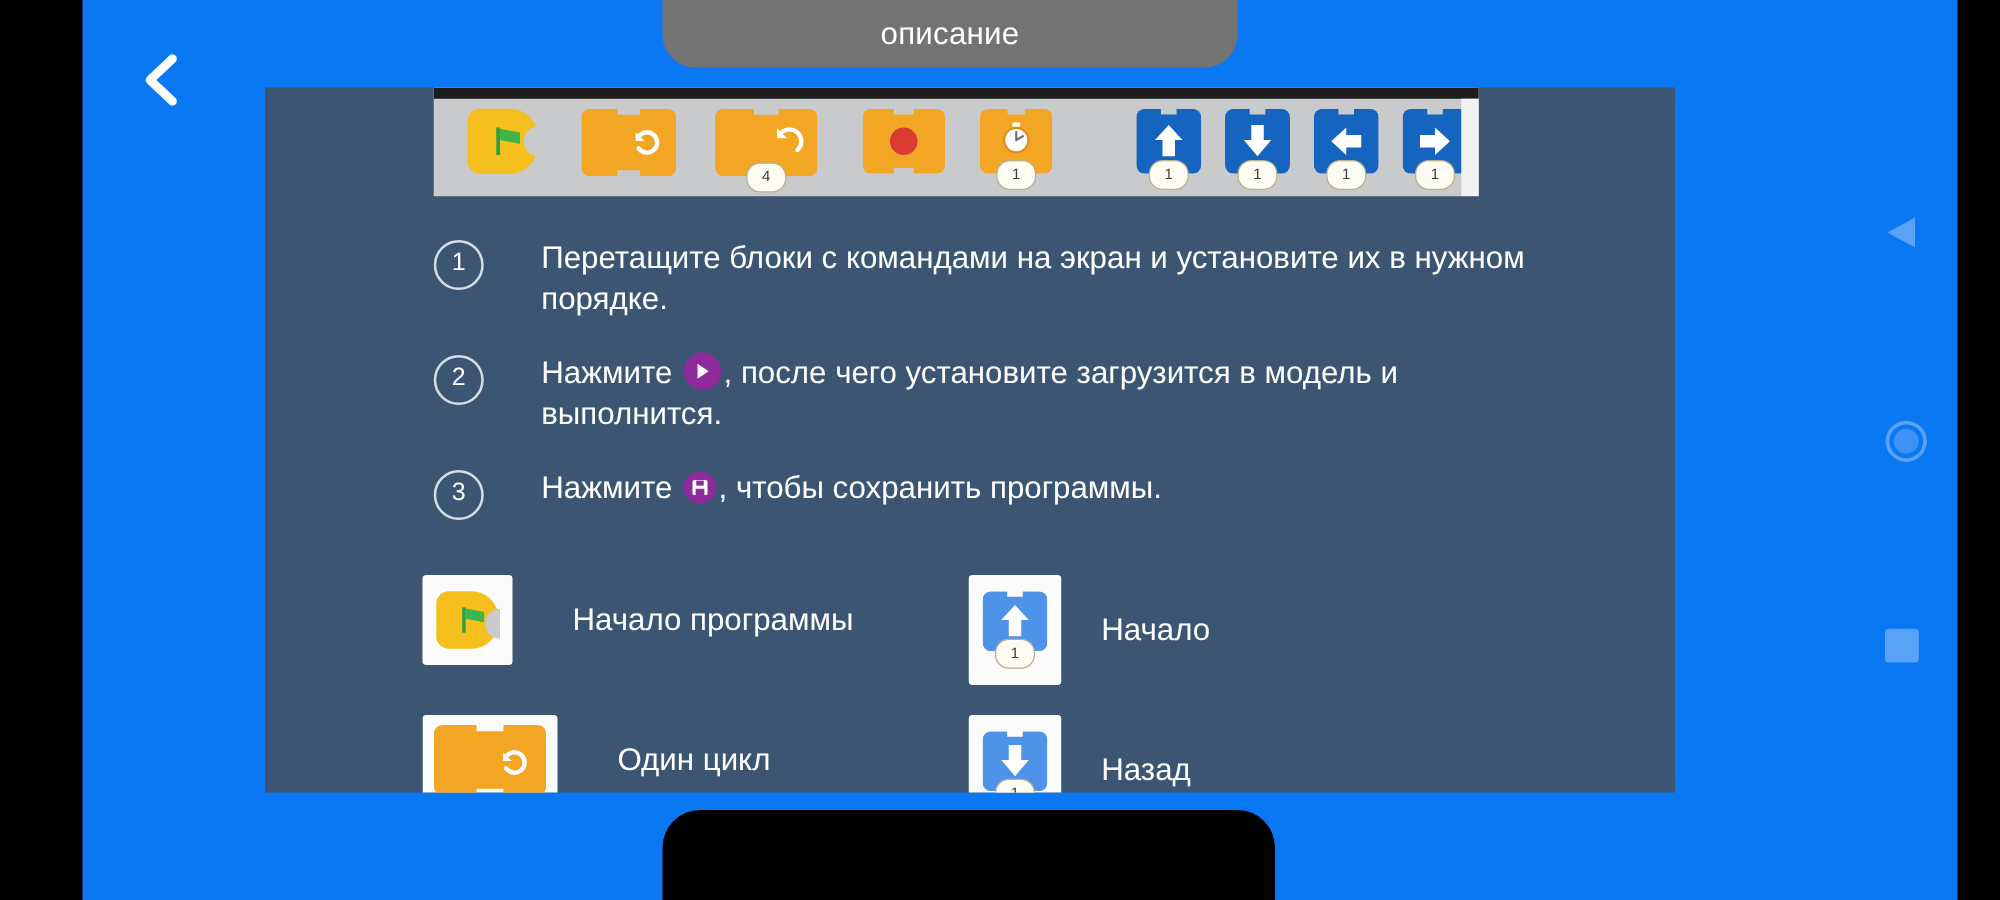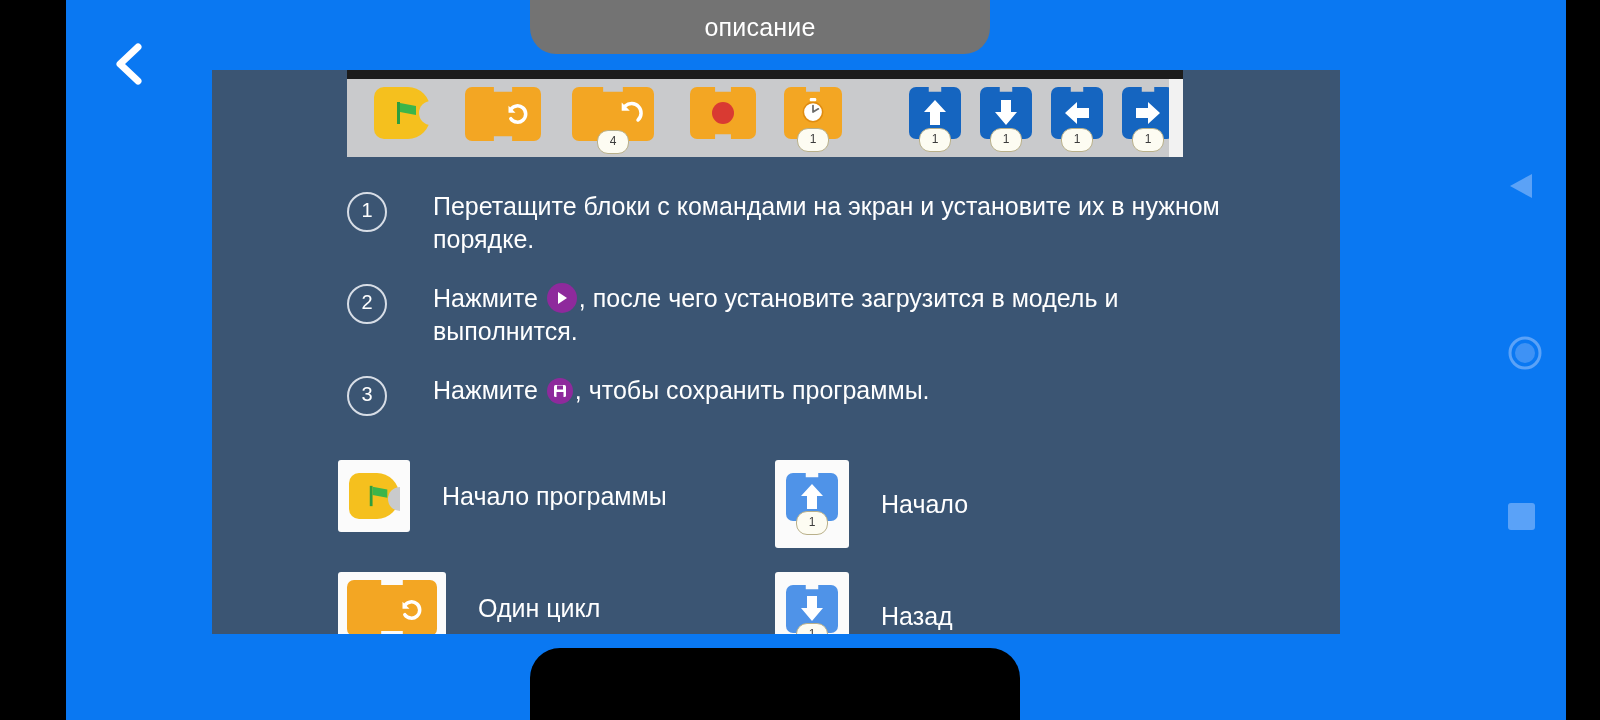--- a/index.html
+++ b/index.html
@@ -70,21 +70,21 @@
   .step-txt{margin-left:86px;color:#ffffff;font-size:25px;line-height:33px;}
   .inline-ic{display:inline-block;vertical-align:-6px;width:30px;height:30px;border-radius:50%;
             background:#8e2a9c;margin:0 2px;position:relative;}
   .inline-ic.small{width:26px;height:26px;vertical-align:-5px;}
   .inline-ic svg{position:absolute;left:50%;top:50%;transform:translate(-50%,-50%);}
 
   
   .legend{position:absolute;left:338px;top:460px;width:980px;}
   .leg-row{position:relative;height:112px;}
   .leg-item{position:absolute;display:flex;align-items:center;}
-  .leg-item.col1{left:0;}
+  .leg-item.col1{left:0;gap:16px;}
   .leg-item.col2{left:437px;}
   .leg-card{background:#fbfbfb;border-radius:3px;display:flex;align-items:center;justify-content:center;}
   .leg-card.sq{width:72px;height:72px;}
   .leg-card.tall{width:74px;height:88px;}
   .leg-label{color:#fff;font-size:25px;margin-left:32px;white-space:nowrap;}
   .clipbot{overflow:hidden;}
 </style>
 </head>
 <body>
 

